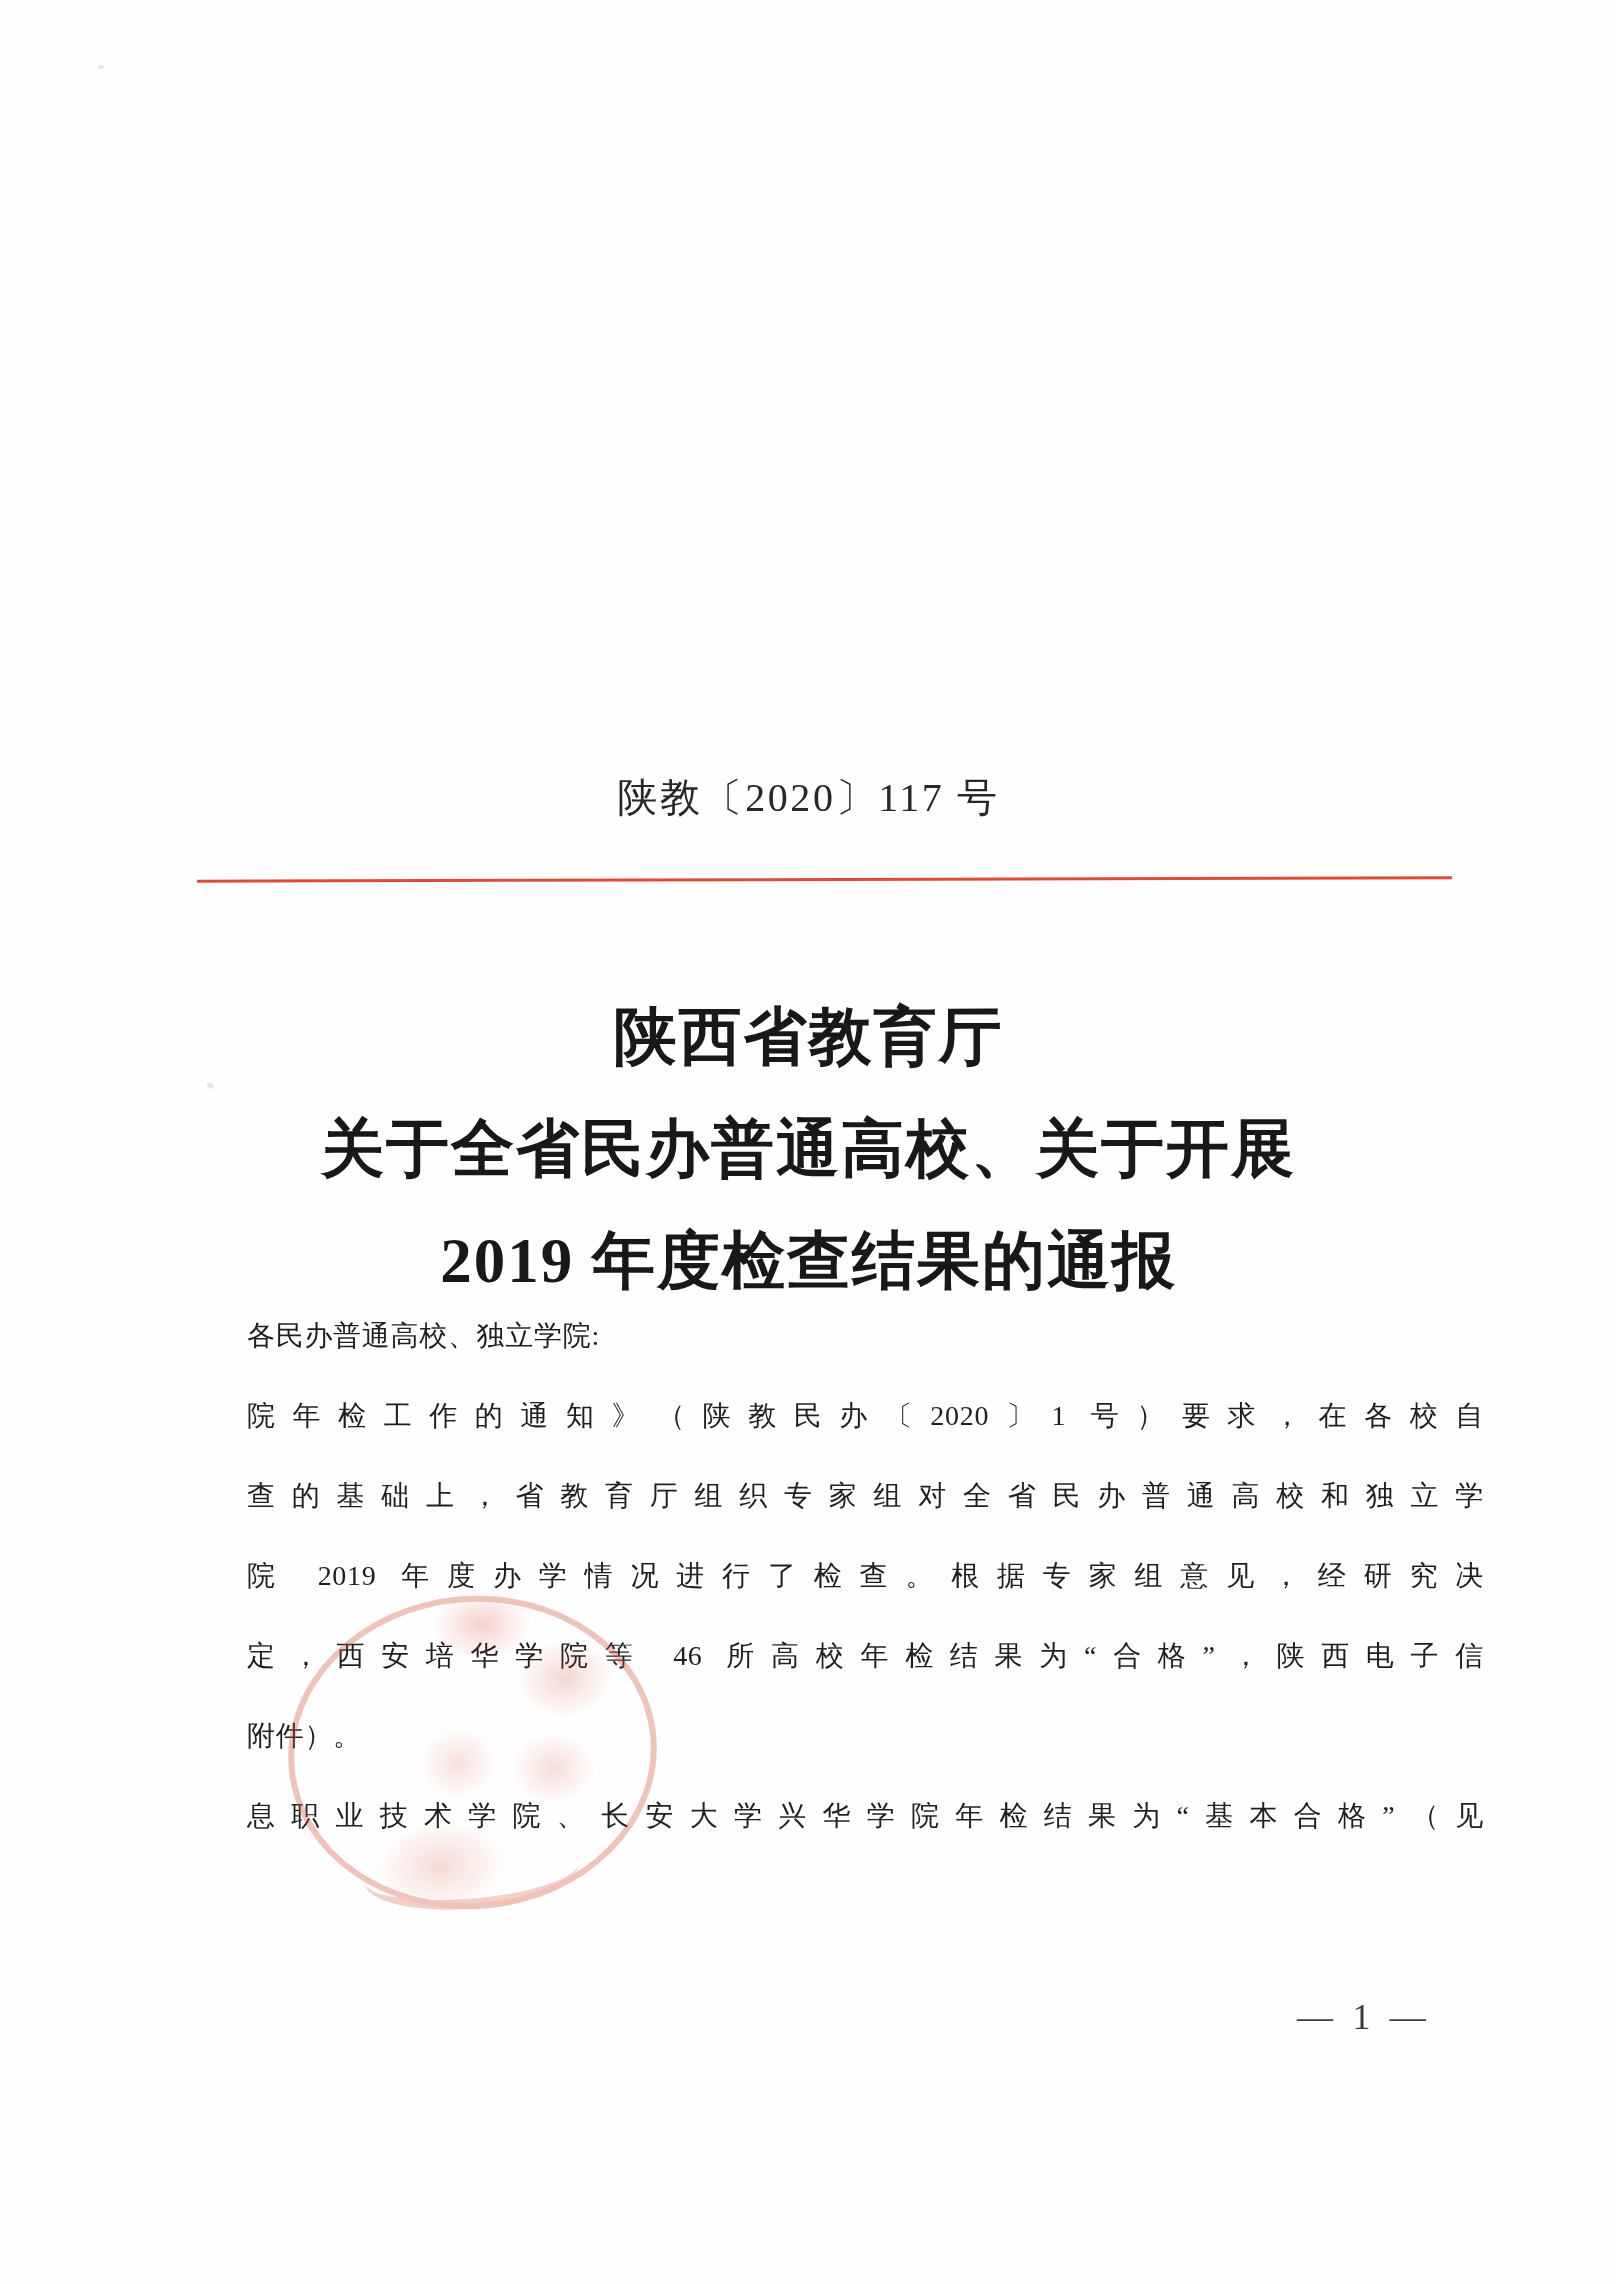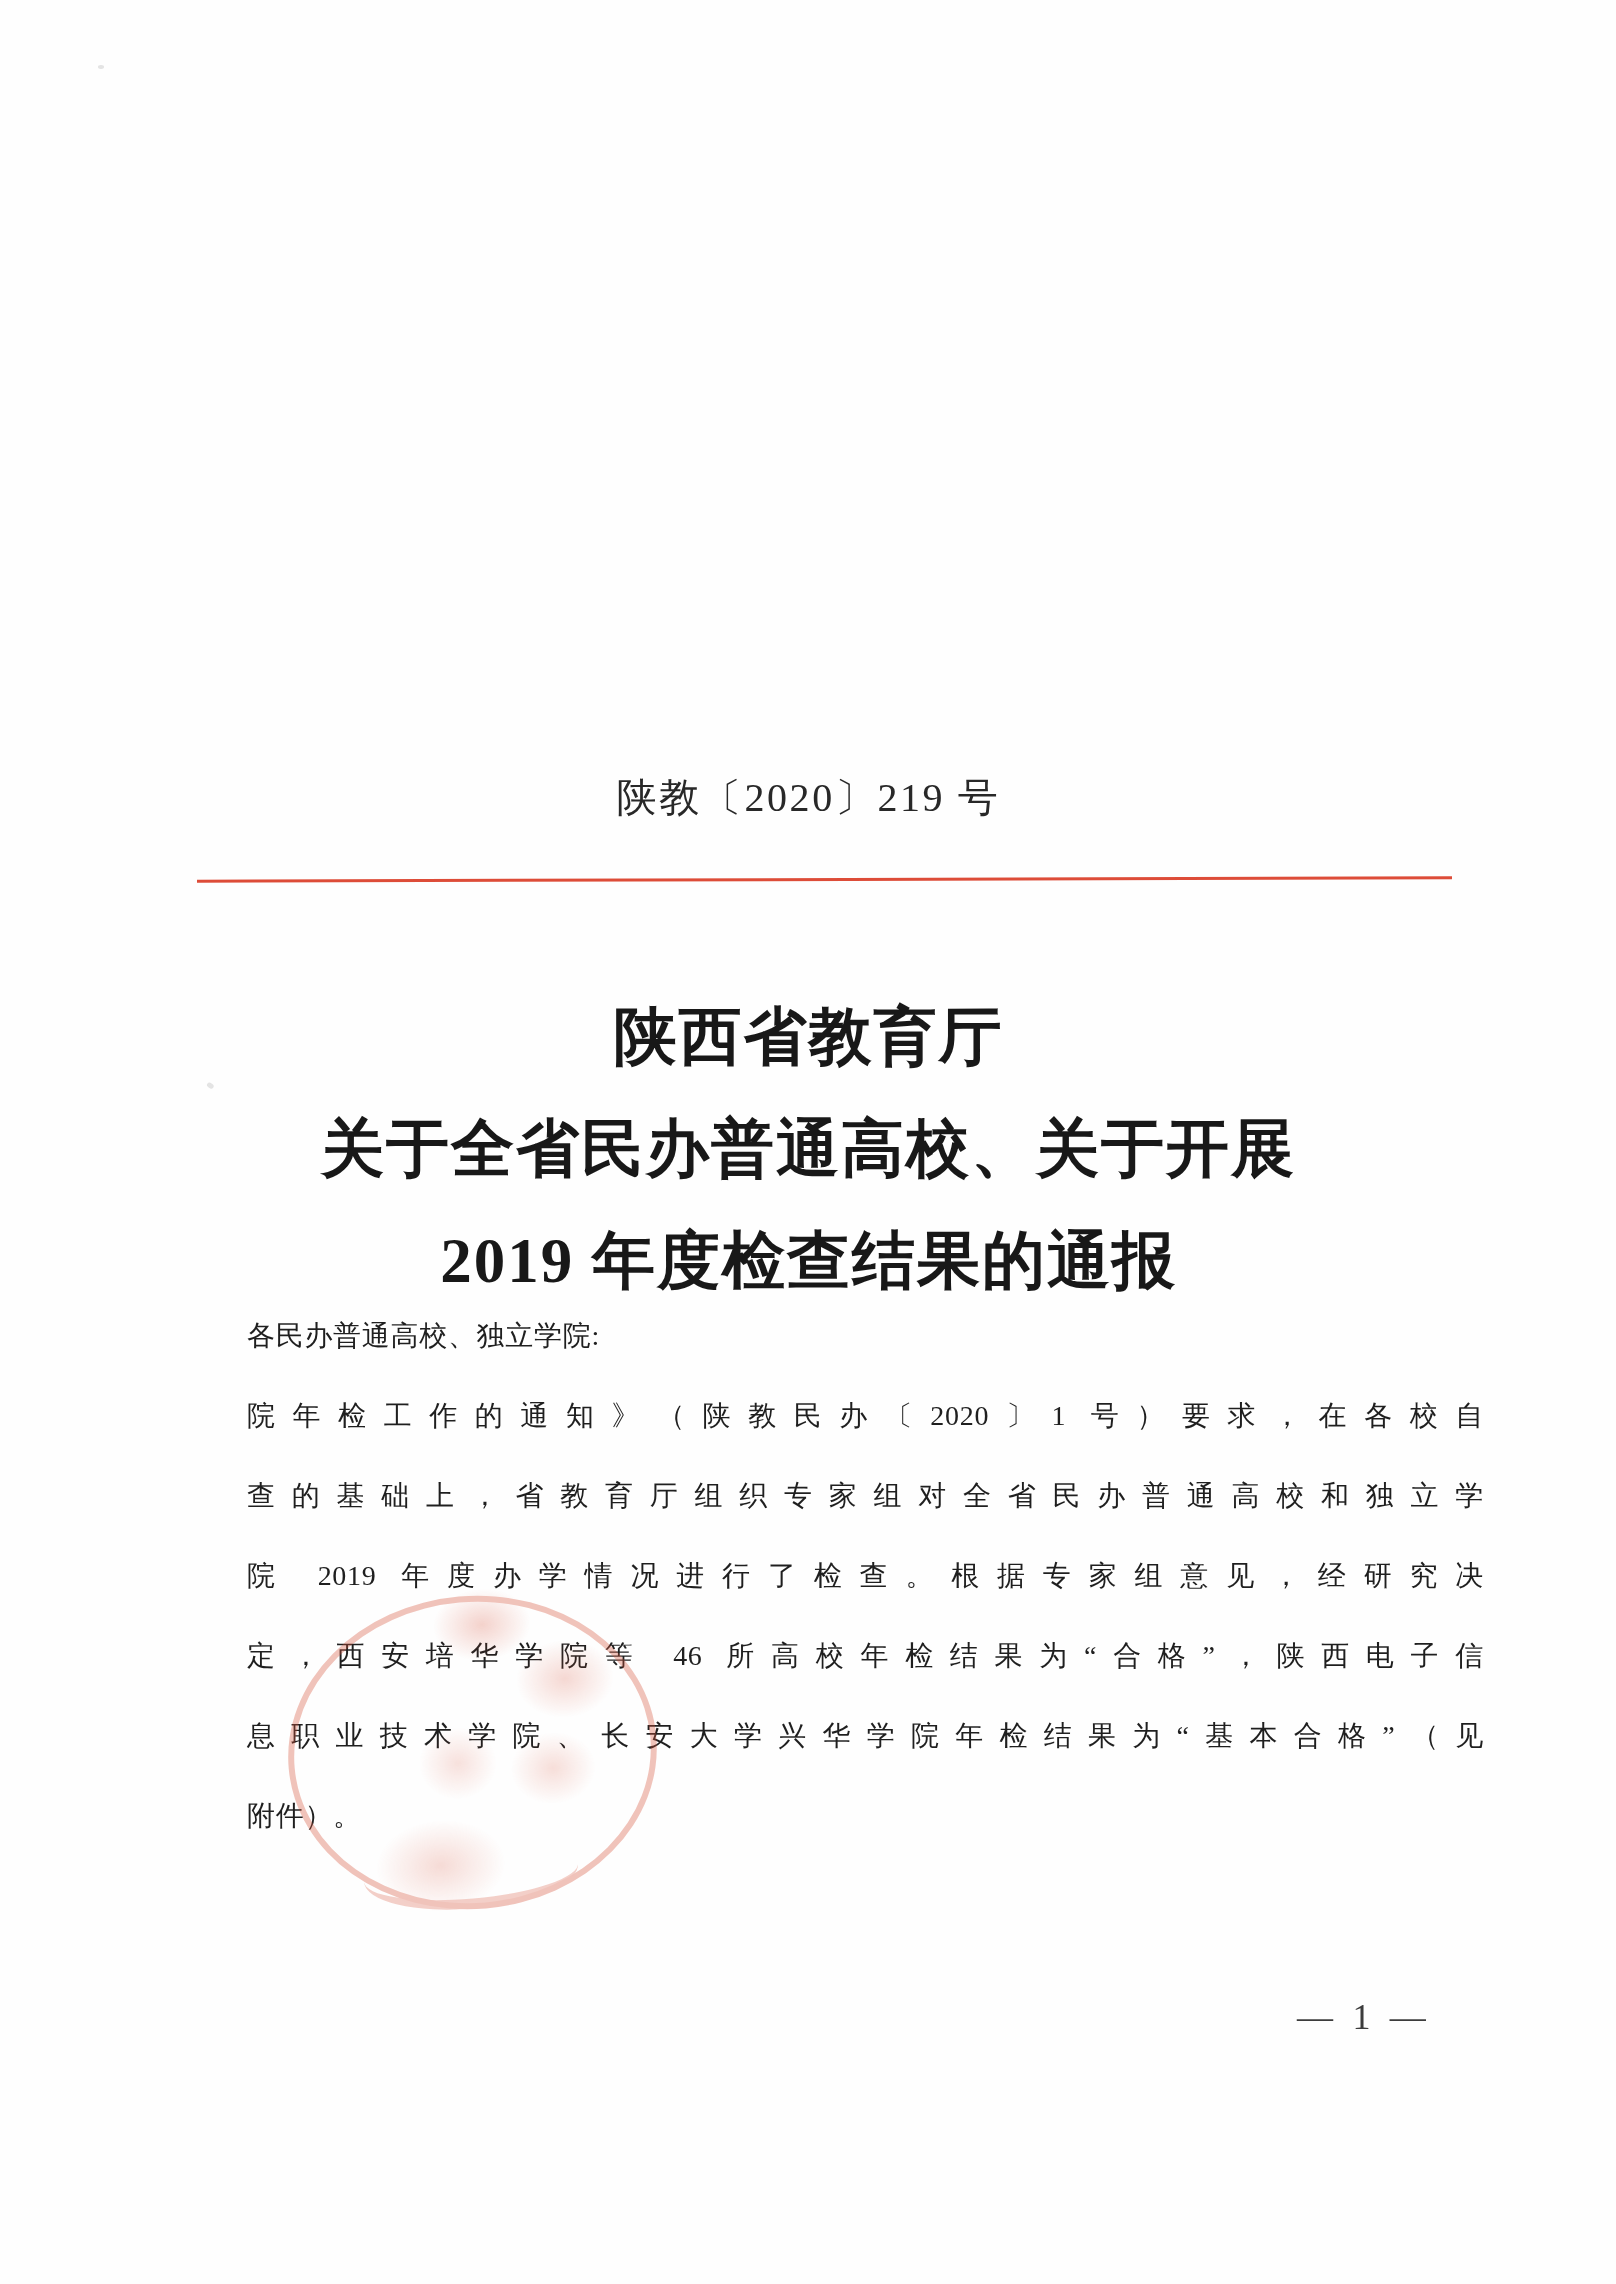--- a/index.html
+++ b/index.html
@@ -99,38 +99,38 @@
   .speck{position:absolute;background:#c9c9c9;border-radius:50%;opacity:.5;}
   .speck.s1{left:98px;top:65px;width:5.9px;height:3.9px;}
   .speck.s2{left:207px;top:1083px;width:6.5px;height:4.6px;transform:rotate(35deg);}
 </style>
 </head>
 <body>
 
 <div class="page">
 
 
-  <div class="doc-number">陕教〔2020〕219 号</div>
+  <div class="doc-number">陕教〔2020〕117 号</div>
 
   <div class="red-rule"></div>
 
   <div class="doc-title">
     <div>陕西省教育厅</div>
     <div>关于全省民办普通高校、关于开展</div>
     <div>2019 年度检查结果的通报</div>
   </div>
 
   <div class="body-block">
     <div class="b-line">各民办普通高校、独立学院:</div>
     <div class="b-line fill">院年检工作的通知》（陕教民办〔2020〕1 号）要求，在各校自</div>
     <div class="b-line fill">查的基础上，省教育厅组织专家组对全省民办普通高校和独立学</div>
     <div class="b-line fill">院 2019 年度办学情况进行了检查。根据专家组意见，经研究决</div>
     <div class="b-line fill">定，西安培华学院等 46 所高校年检结果为“合格”，陕西电子信</div>
+    <div class="b-line">附件）。</div>
     <div class="b-line fill">息职业技术学院、长安大学兴华学院年检结果为“基本合格”（见</div>
-    <div class="b-line">附件）。</div>
   </div>
 
   <div class="seal">
     <div class="blob b1"></div>
     <div class="blob b2"></div>
     <div class="blob b3"></div>
     <div class="blob b4"></div>
     <div class="blob b5"></div>
     <div class="arc-thick"></div>
   </div>

